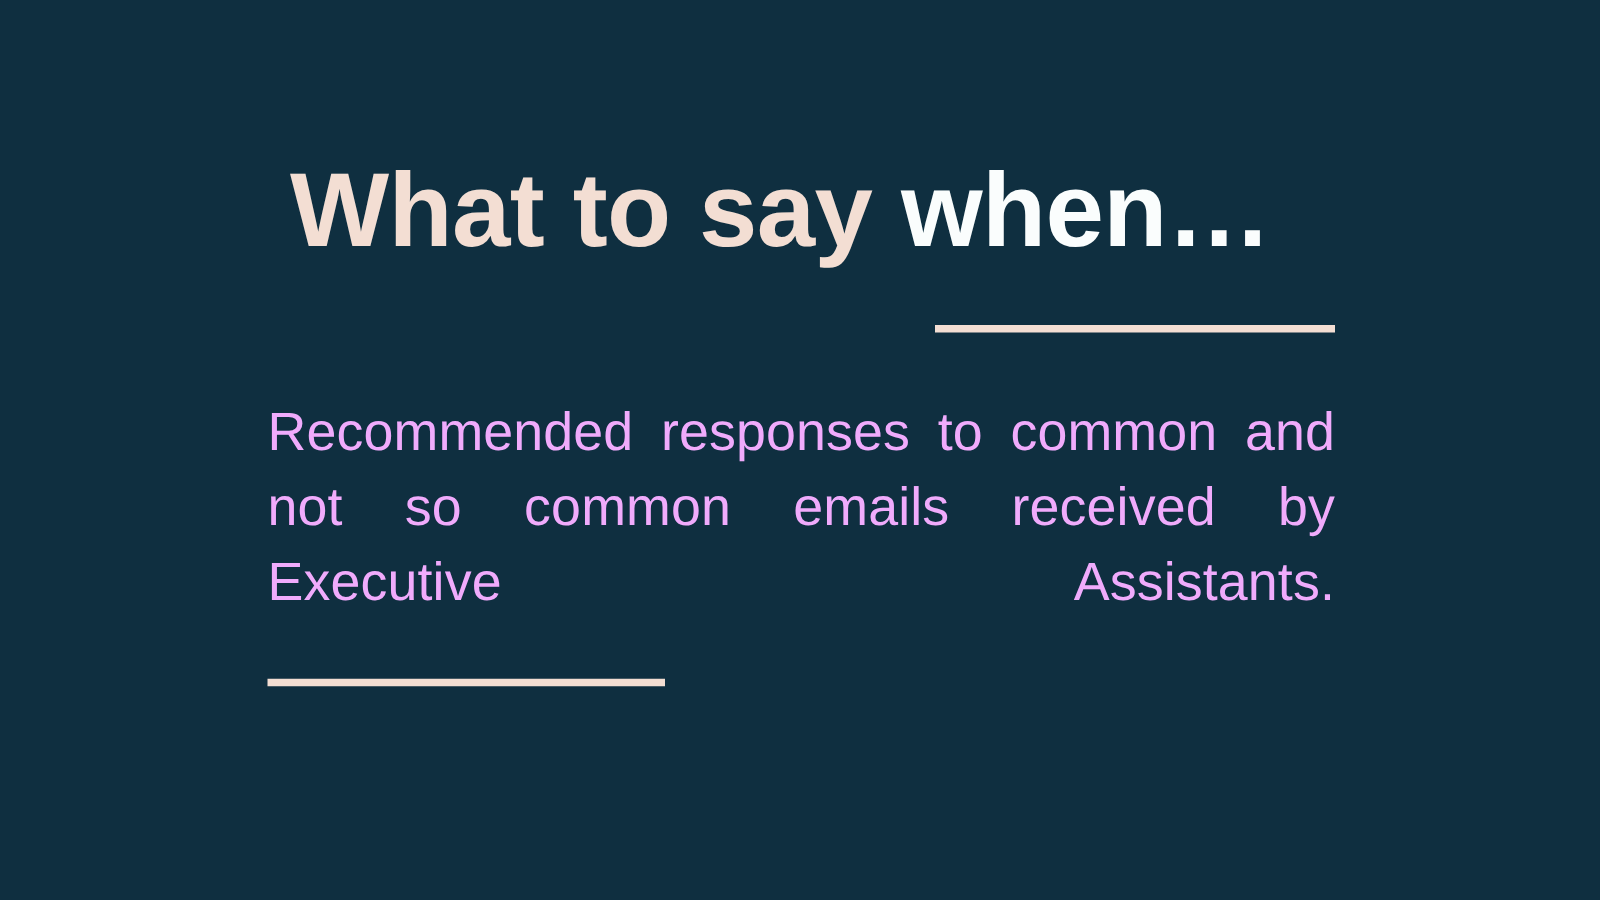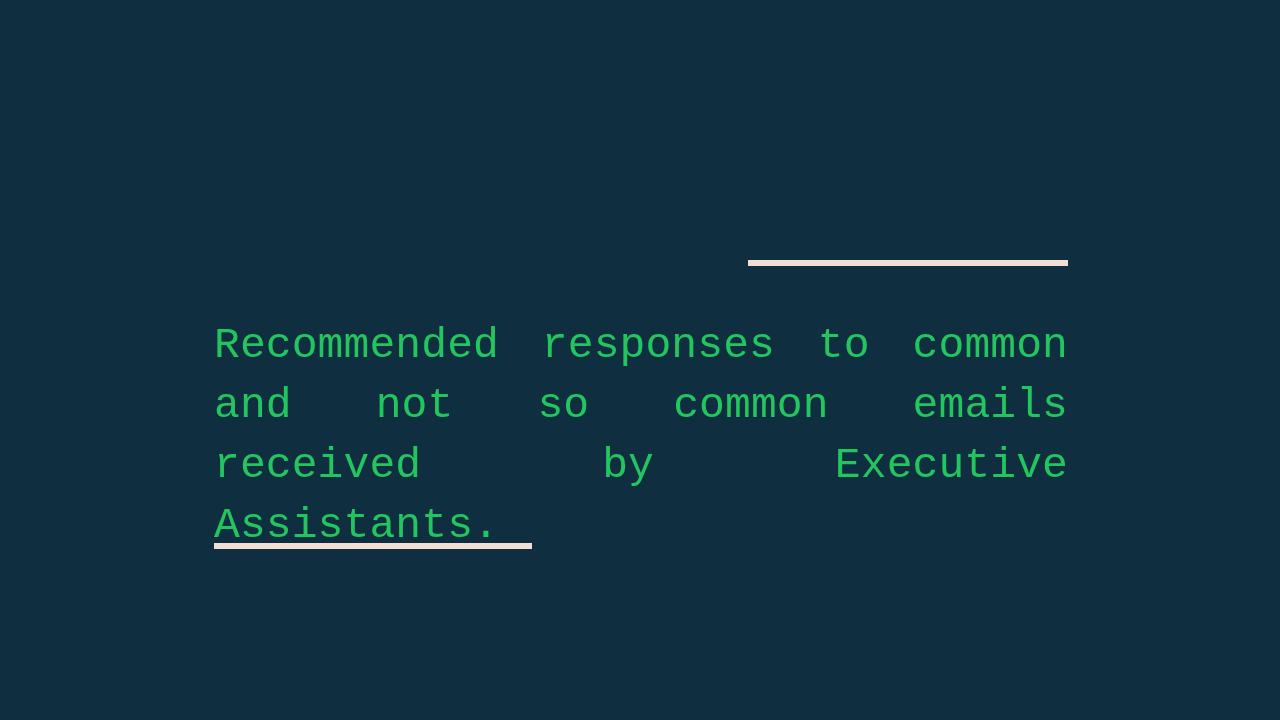--- a/index.html
+++ b/index.html
@@ -69,40 +69,43 @@
 
   
   .body-block {
     position: absolute;
     left: 214px;
     top: 316px;
     width: 854px;
   }
   .body-text {
     margin: 0;
-    font-family: Liberation Mono, monospace;
+    font-family: Liberation Sans, sans-serif;
     font-size: 43px;
     line-height: 60px;
     font-weight: 400;
-    color: #22c55e;
+    color: #f0abfc;
     text-align: justify;
     letter-spacing: 0.1px;
   }
   
   .body-text::after {
     content: "";
     display: inline-block;
     width: 100%;
   }
 </style>
 </head>
 <body>
 
 <div class="slide">
 
+  <div class="title-block">
+    <h1 class="title"><span class="accent">What to say </span><span class="plain">when…</span></h1>
+  </div>
 
   <div class="rule rule-top"></div>
 
   <div class="body-block">
     <p class="body-text">Recommended responses to common and not so common emails received by Executive Assistants.</p>
   </div>
 
   <div class="rule rule-bottom"></div>
 
 </div>

